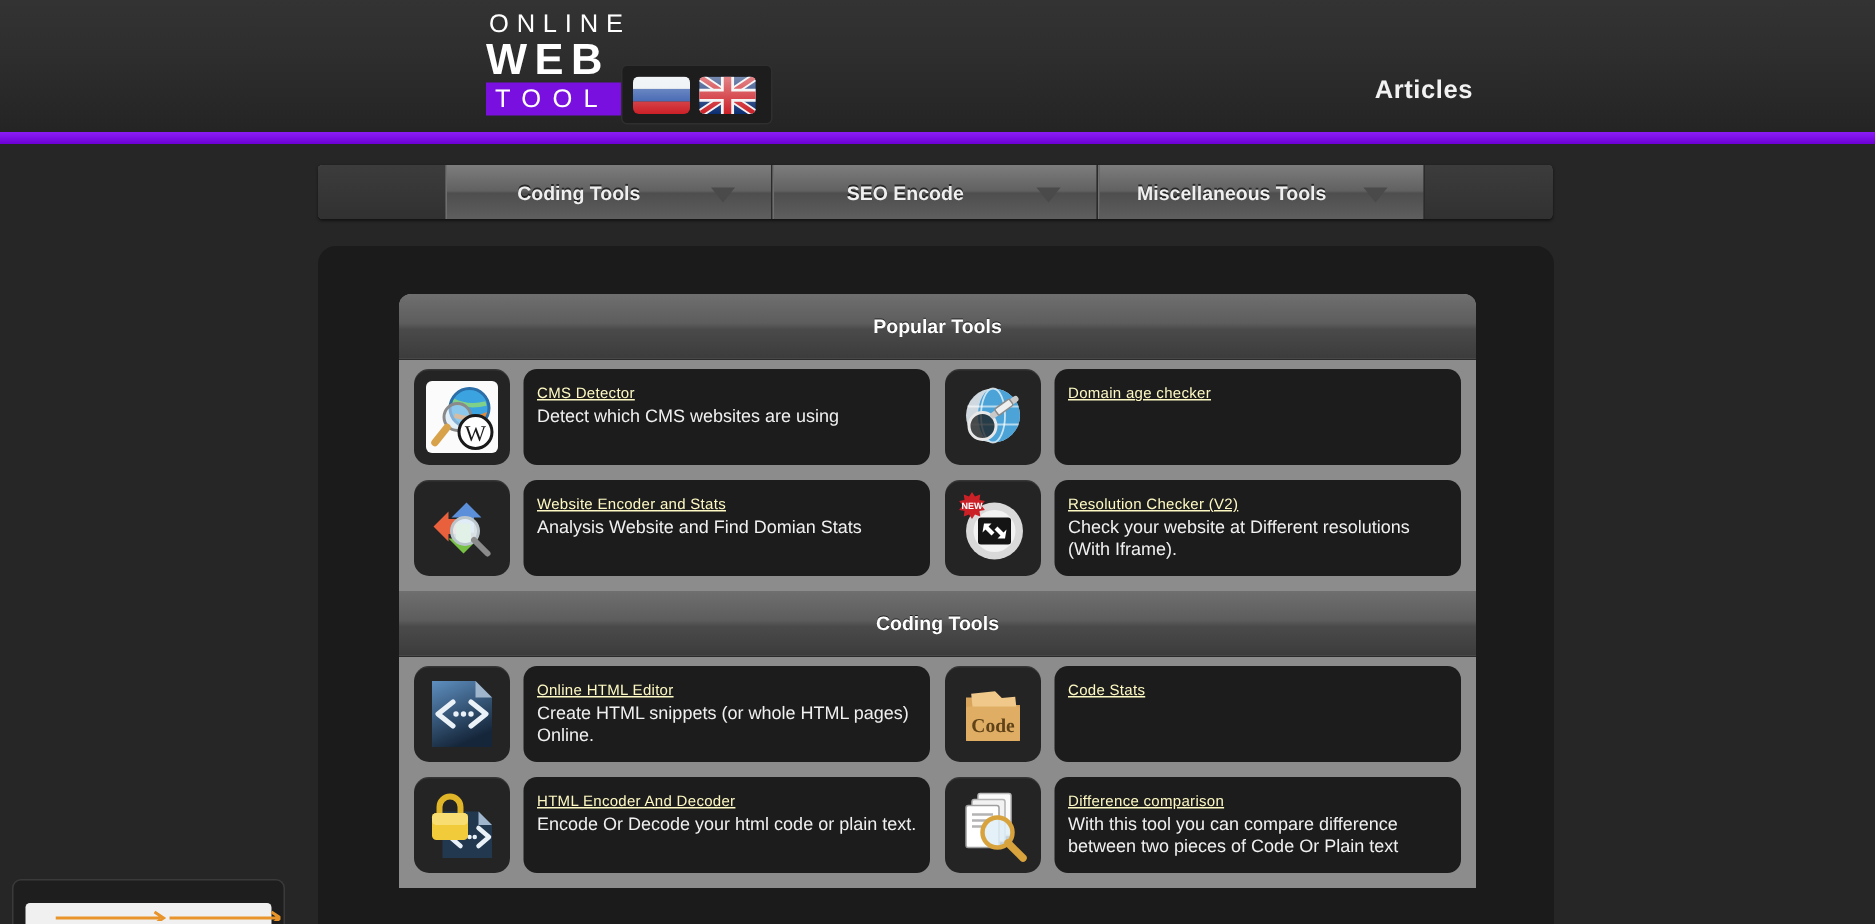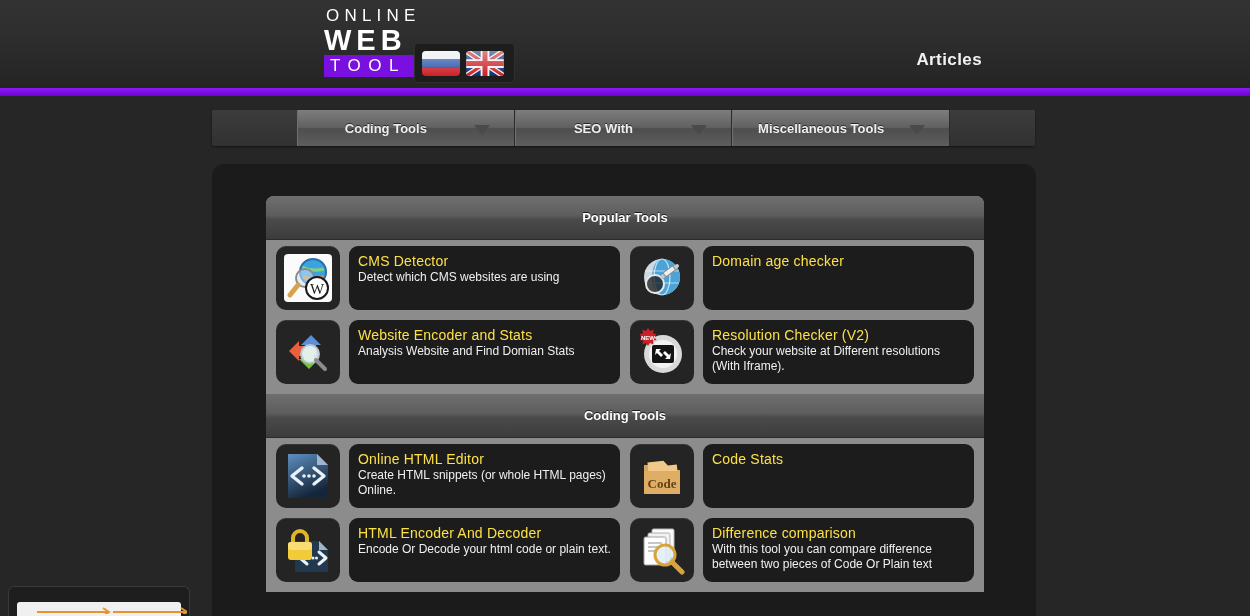--- a/index.html
+++ b/index.html
@@ -146,22 +146,23 @@
   .tile svg{ display:block; }
   .card{
     flex:1;
     min-height:64px;
     background:#1c1c1c;
     border-radius:9px;
     padding:6px 9px 7px 9px;
   }
   .tool-link{
     display:inline-block;
-    font-size:14px;
-    color:#fde047;
+    font-size:10px;
+    color:#fef9c3;
+    text-decoration:underline;
     letter-spacing:.2px;
     cursor:pointer;
     margin-bottom:1px;
   }
   .tool-desc{
     font-size:12px; font-weight:normal; color:#f0f0f0;
     line-height:15px;
   }
 
   
@@ -228,21 +229,21 @@
 <div class="navwrap">
   <div class="nav">
     <div class="nav-cap"></div>
 
     <div class="nav-item">
       <span class="nav-label">Coding Tools</span>
       <span class="caret"></span>
     </div>
 
     <div class="nav-item">
-      <span class="nav-label">SEO With</span>
+      <span class="nav-label">SEO Encode</span>
       <span class="caret"></span>
     </div>
 
     <div class="nav-item">
       <span class="nav-label">Miscellaneous Tools</span>
       <span class="caret"></span>
     </div>
 
     <div class="nav-tail"></div>
   </div>

